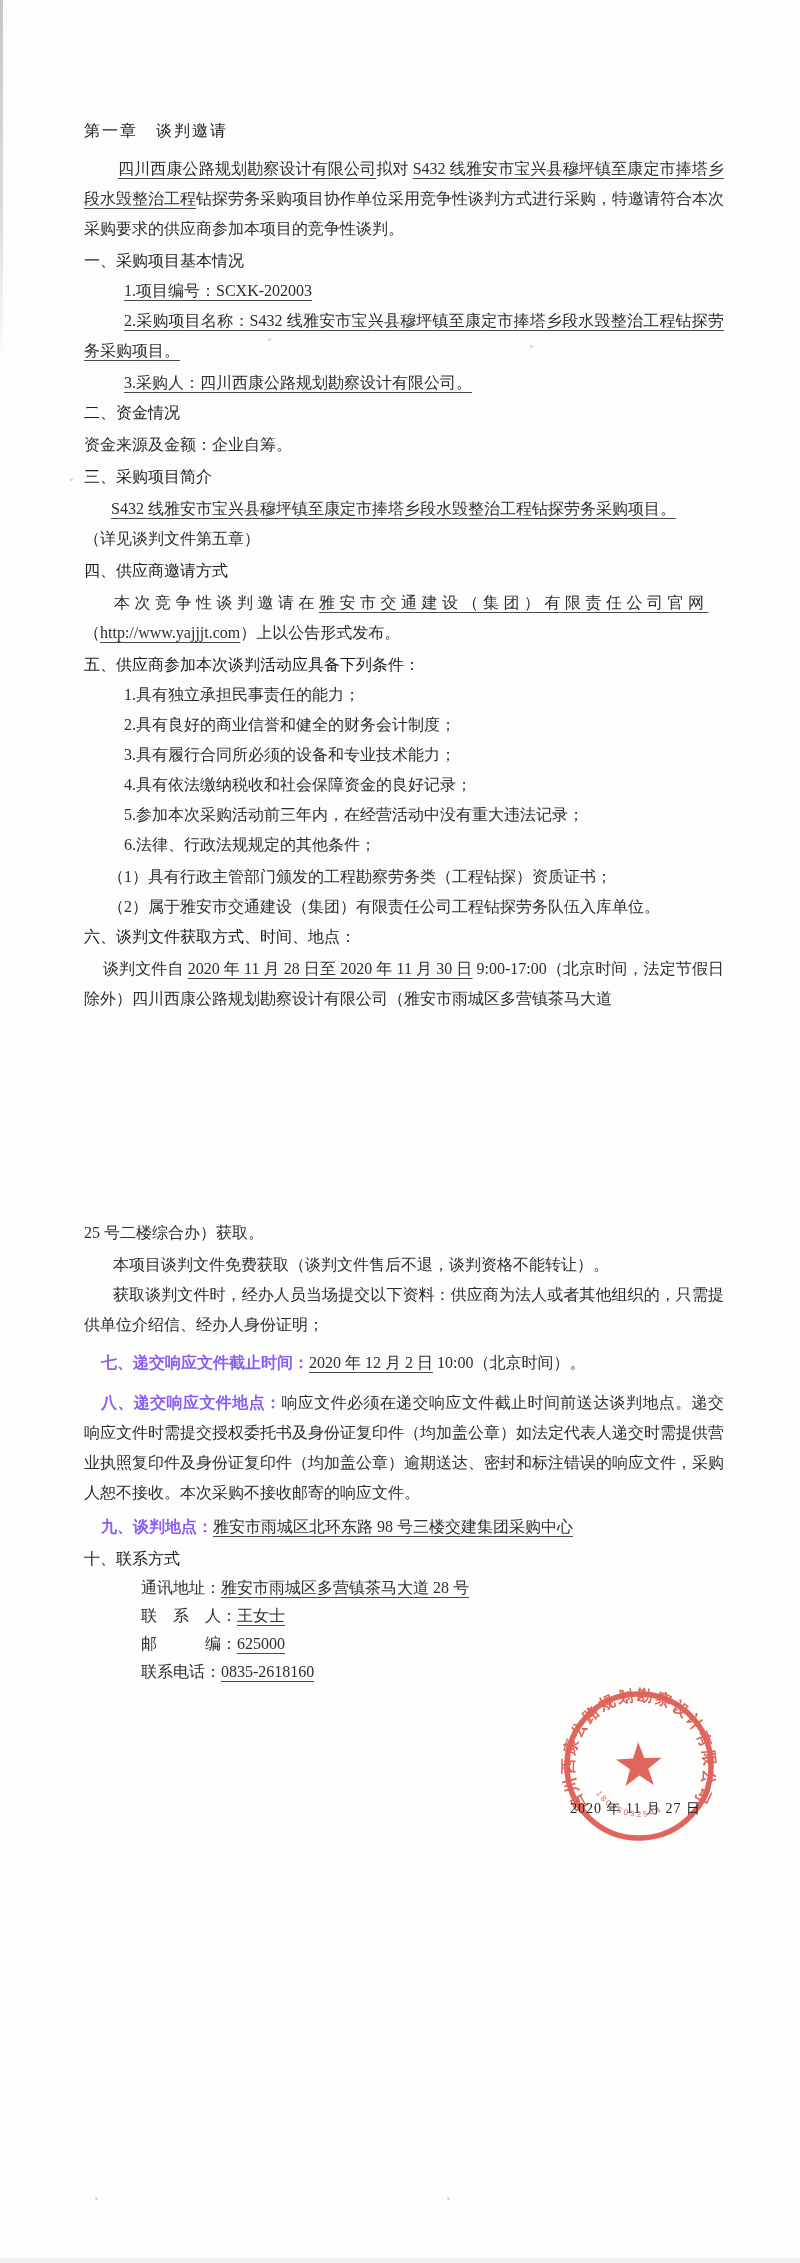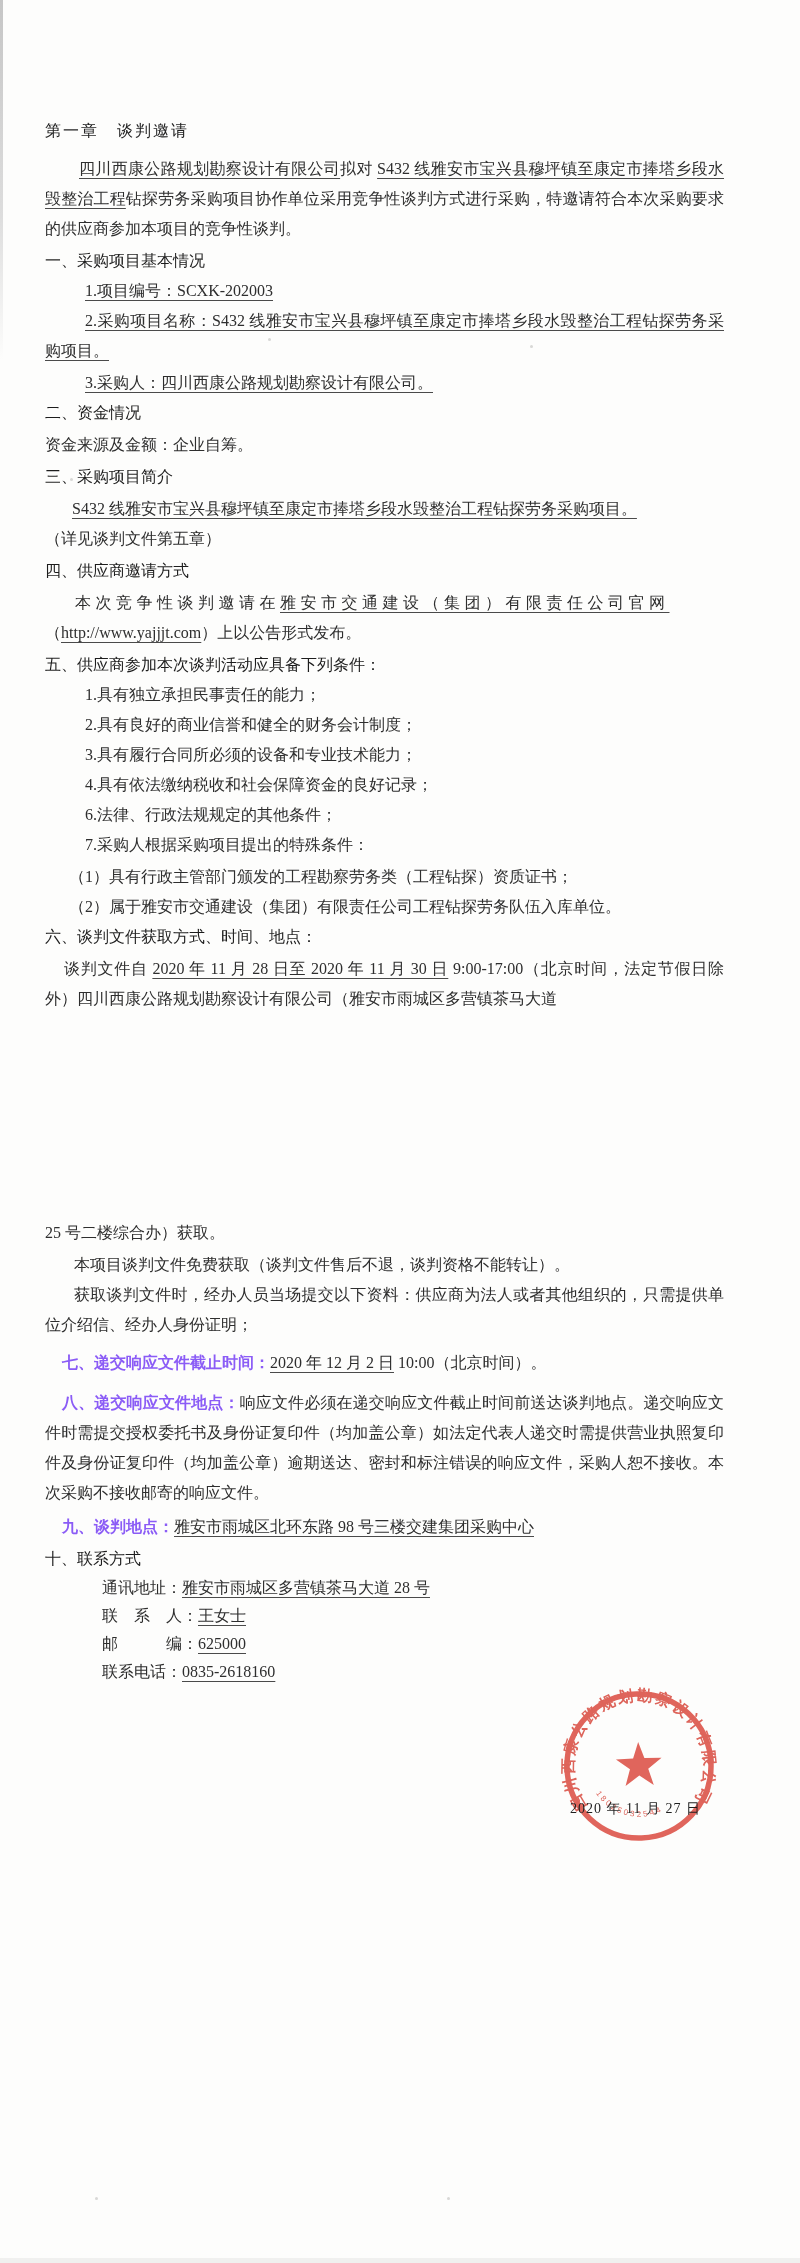--- a/index.html
+++ b/index.html
@@ -7,21 +7,21 @@
     position:relative;width:800px;height:2263px;margin:0 auto;
     background:#fdfdfc;overflow:hidden;
     font-family:"Liberation Serif","DejaVu Serif",serif;
     color:#2e2e2e;
   }
   .edge-line{position:absolute;left:0;top:0;width:3px;height:360px;
     background:linear-gradient(#c6c6c6,#dddddd 60%,rgba(221,221,221,0));}
   .bottom-strip{position:absolute;left:0;bottom:0;width:100%;height:5px;background:#f0f0ef;}
   .speck{position:absolute;width:3px;height:3px;border-radius:50%;background:#b9b9b6;opacity:.55;}
 
-  .page{position:absolute;left:0;right:0;padding-left:45px;padding-right:76px;}
+  .page{position:absolute;left:0;right:0;padding-left:84px;padding-right:76px;}
   .page1{top:0;padding-top:116px;}
   .page2{top:1218px;}
 
   .page p,.page h1,.page h2{margin:0;font-size:16px;line-height:30px;font-weight:normal;text-align:justify;}
   .title{
     text-align:center;font-family:"Liberation Sans","DejaVu Sans",sans-serif;
     font-weight:bold;font-size:20px;letter-spacing:2px;color:#222;line-height:30px;
   }
   .hd{font-family:"Liberation Sans","DejaVu Sans",sans-serif;font-weight:bold;
       font-size:16.5px;color:#1d1d1d;}
@@ -82,22 +82,22 @@
     <p>（详见谈判文件第五章）</p>
 
     <h2 class="hd ind-hd mt2">四、供应商邀请方式</h2>
     <p class="mt2"><span class="ls"><span style="padding-left:30px;">本次竞争性谈判邀请在</span><span class="u">雅安市交通建设（集团）有限责任公司官网</span></span><br><span>（</span><span class="u">http://www.yajjjt.com</span><span>）上以公告形式发布。</span></p>
 
     <h2 class="hd ind-hd mt2">五、供应商参加本次谈判活动应具备下列条件：</h2>
     <p class="item">1.具有独立承担民事责任的能力；</p>
     <p class="item">2.具有良好的商业信誉和健全的财务会计制度；</p>
     <p class="item">3.具有履行合同所必须的设备和专业技术能力；</p>
     <p class="item">4.具有依法缴纳税收和社会保障资金的良好记录；</p>
+    <p class="item">5.参加本次采购活动前三年内，在经营活动中没有重大违法记录；</p>
     <p class="item">6.法律、行政法规规定的其他条件；</p>
-    <p class="item">7.采购人根据采购项目提出的特殊条件：</p>
     <p class="sub mt2">（1）具有行政主管部门颁发的工程勘察劳务类（工程钻探）资质证书；</p>
     <p class="sub">（2）属于雅安市交通建设（集团）有限责任公司工程钻探劳务队伍入库单位。</p>
 
     <h2 class="hd ind-hd">六、谈判文件获取方式、时间、地点：</h2>
     <p class="p6 mt2"><span>谈判文件自 </span><span class="u">2020 年 11 月 28 日至 2020 年 11 月 30 日</span><span> 9:00-17:00（北京时间，法定节假日除外）四川西康公路规划勘察设计有限公司（雅安市雨城区多营镇茶马大道</span></p>
   </div>
 
   <div class="page page2">
     <p>25 号二楼综合办）获取。</p>
     <p class="p2in mt2">本项目谈判文件免费获取（谈判文件售后不退，谈判资格不能转让）。</p>

